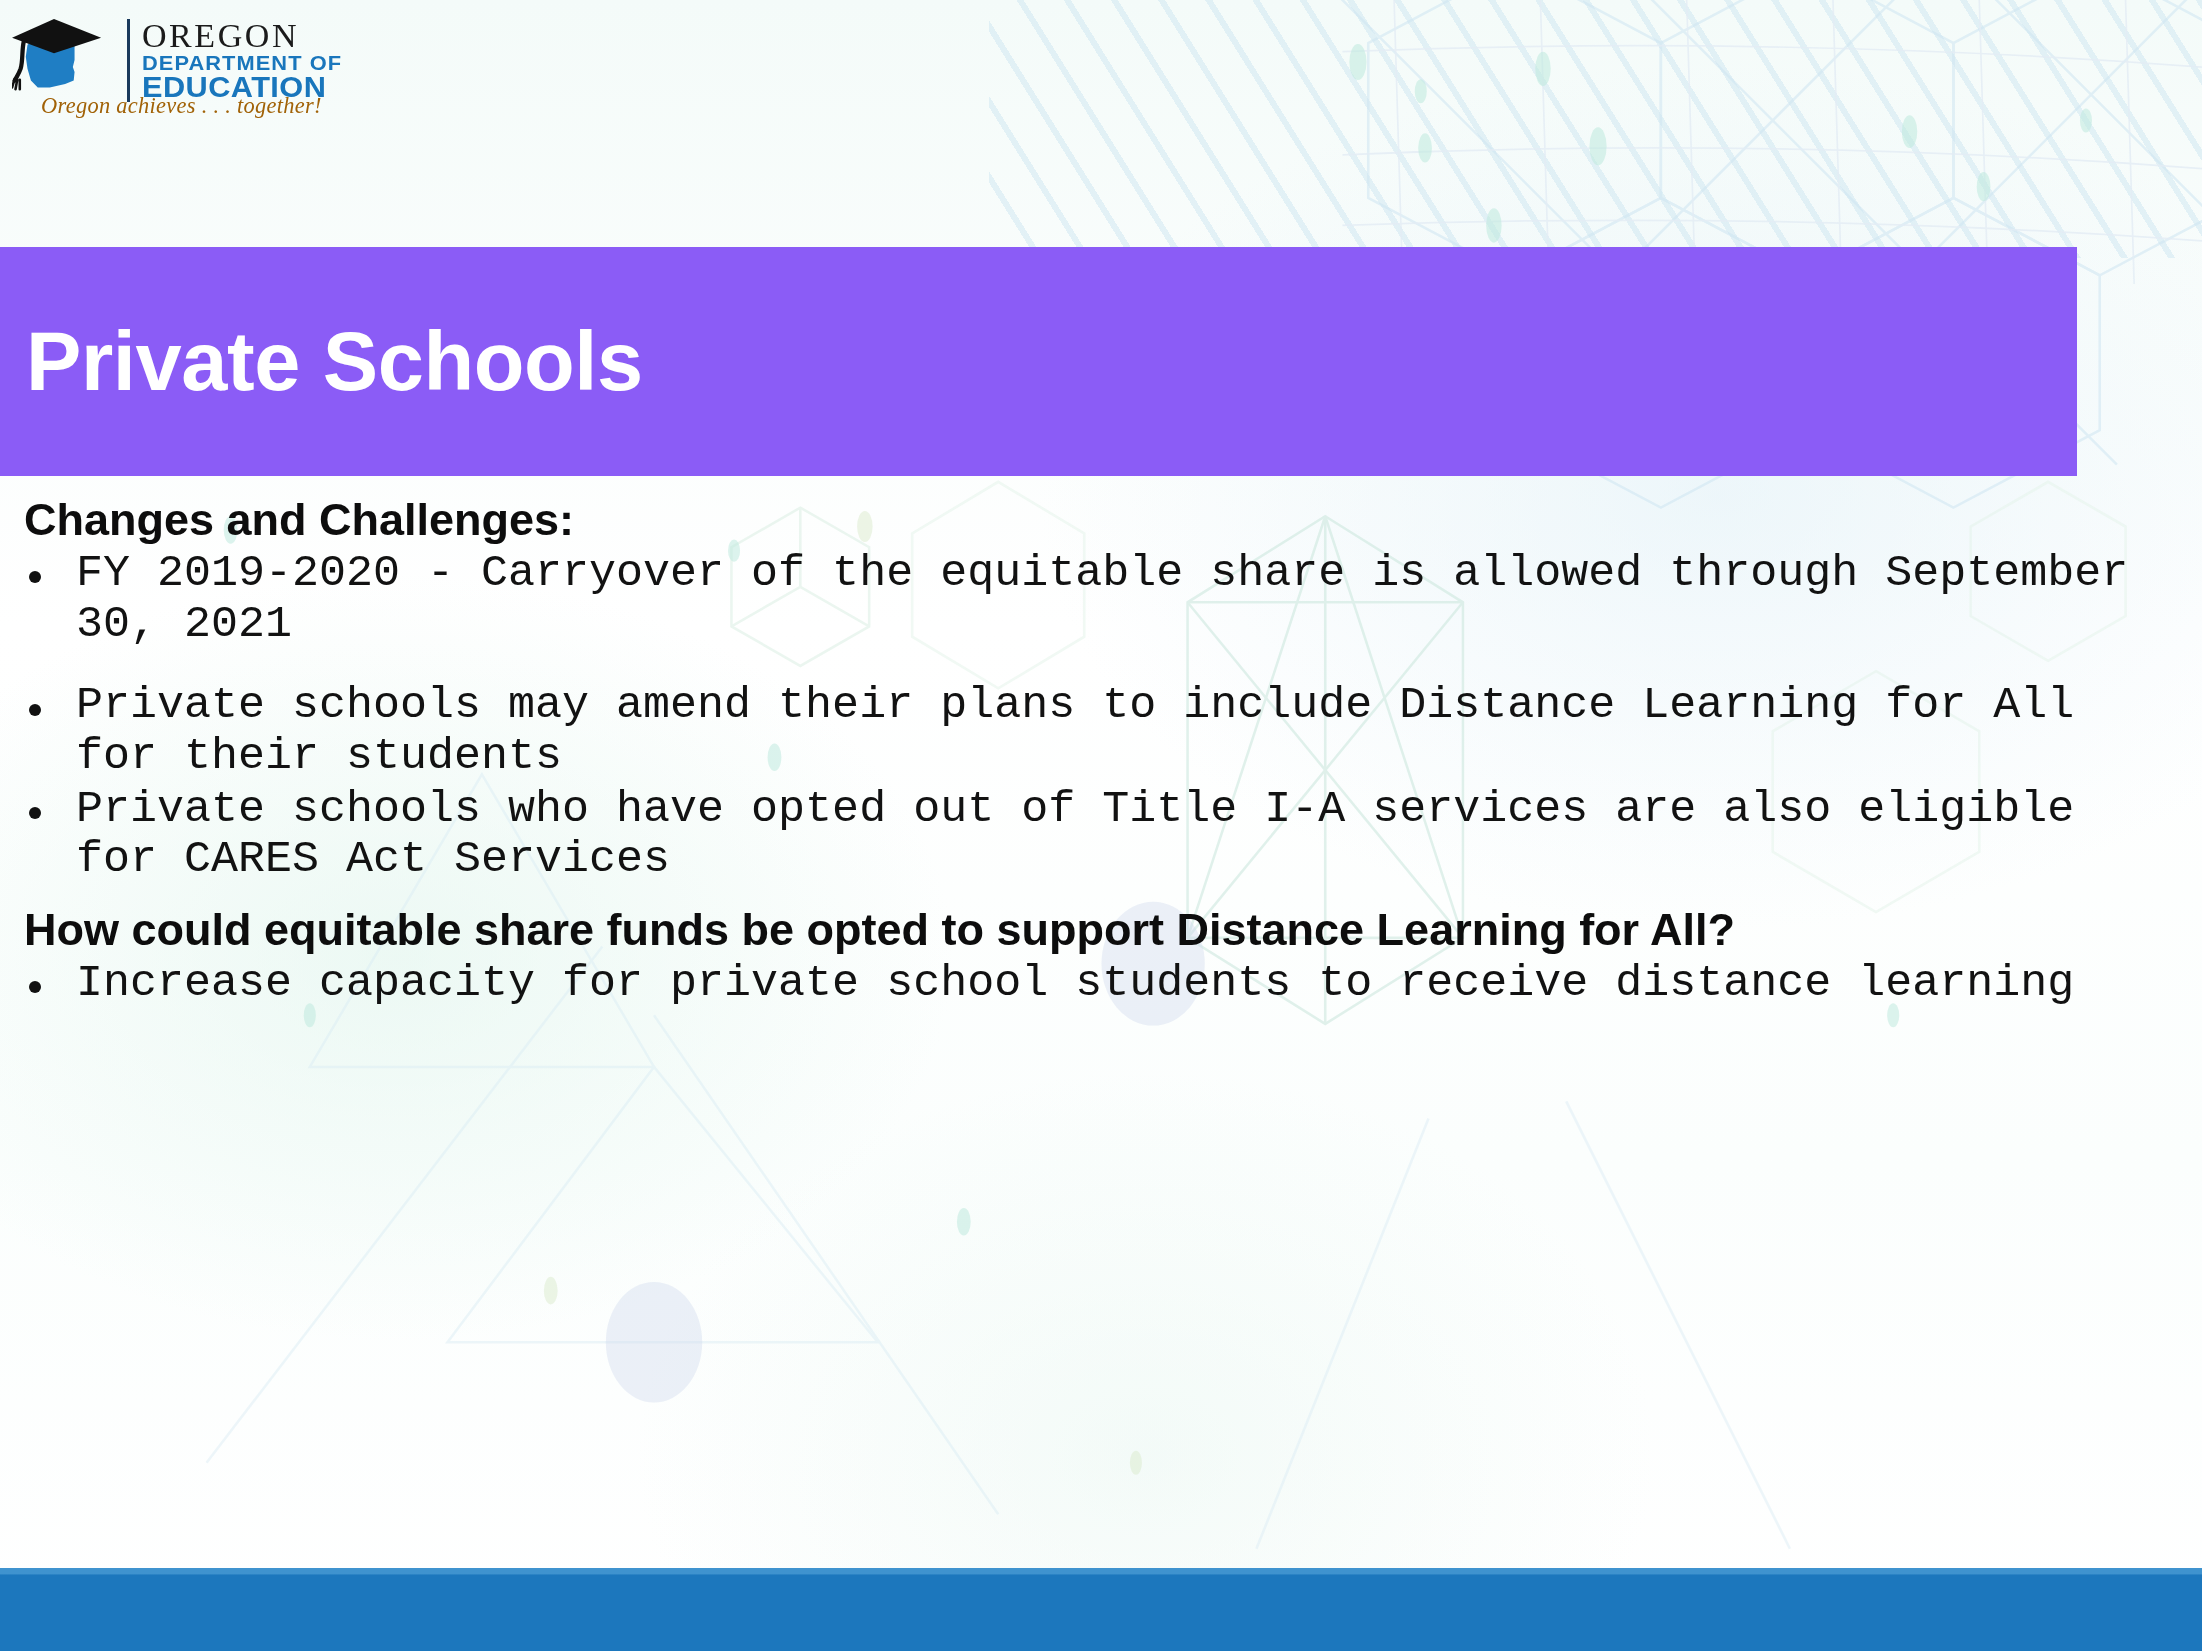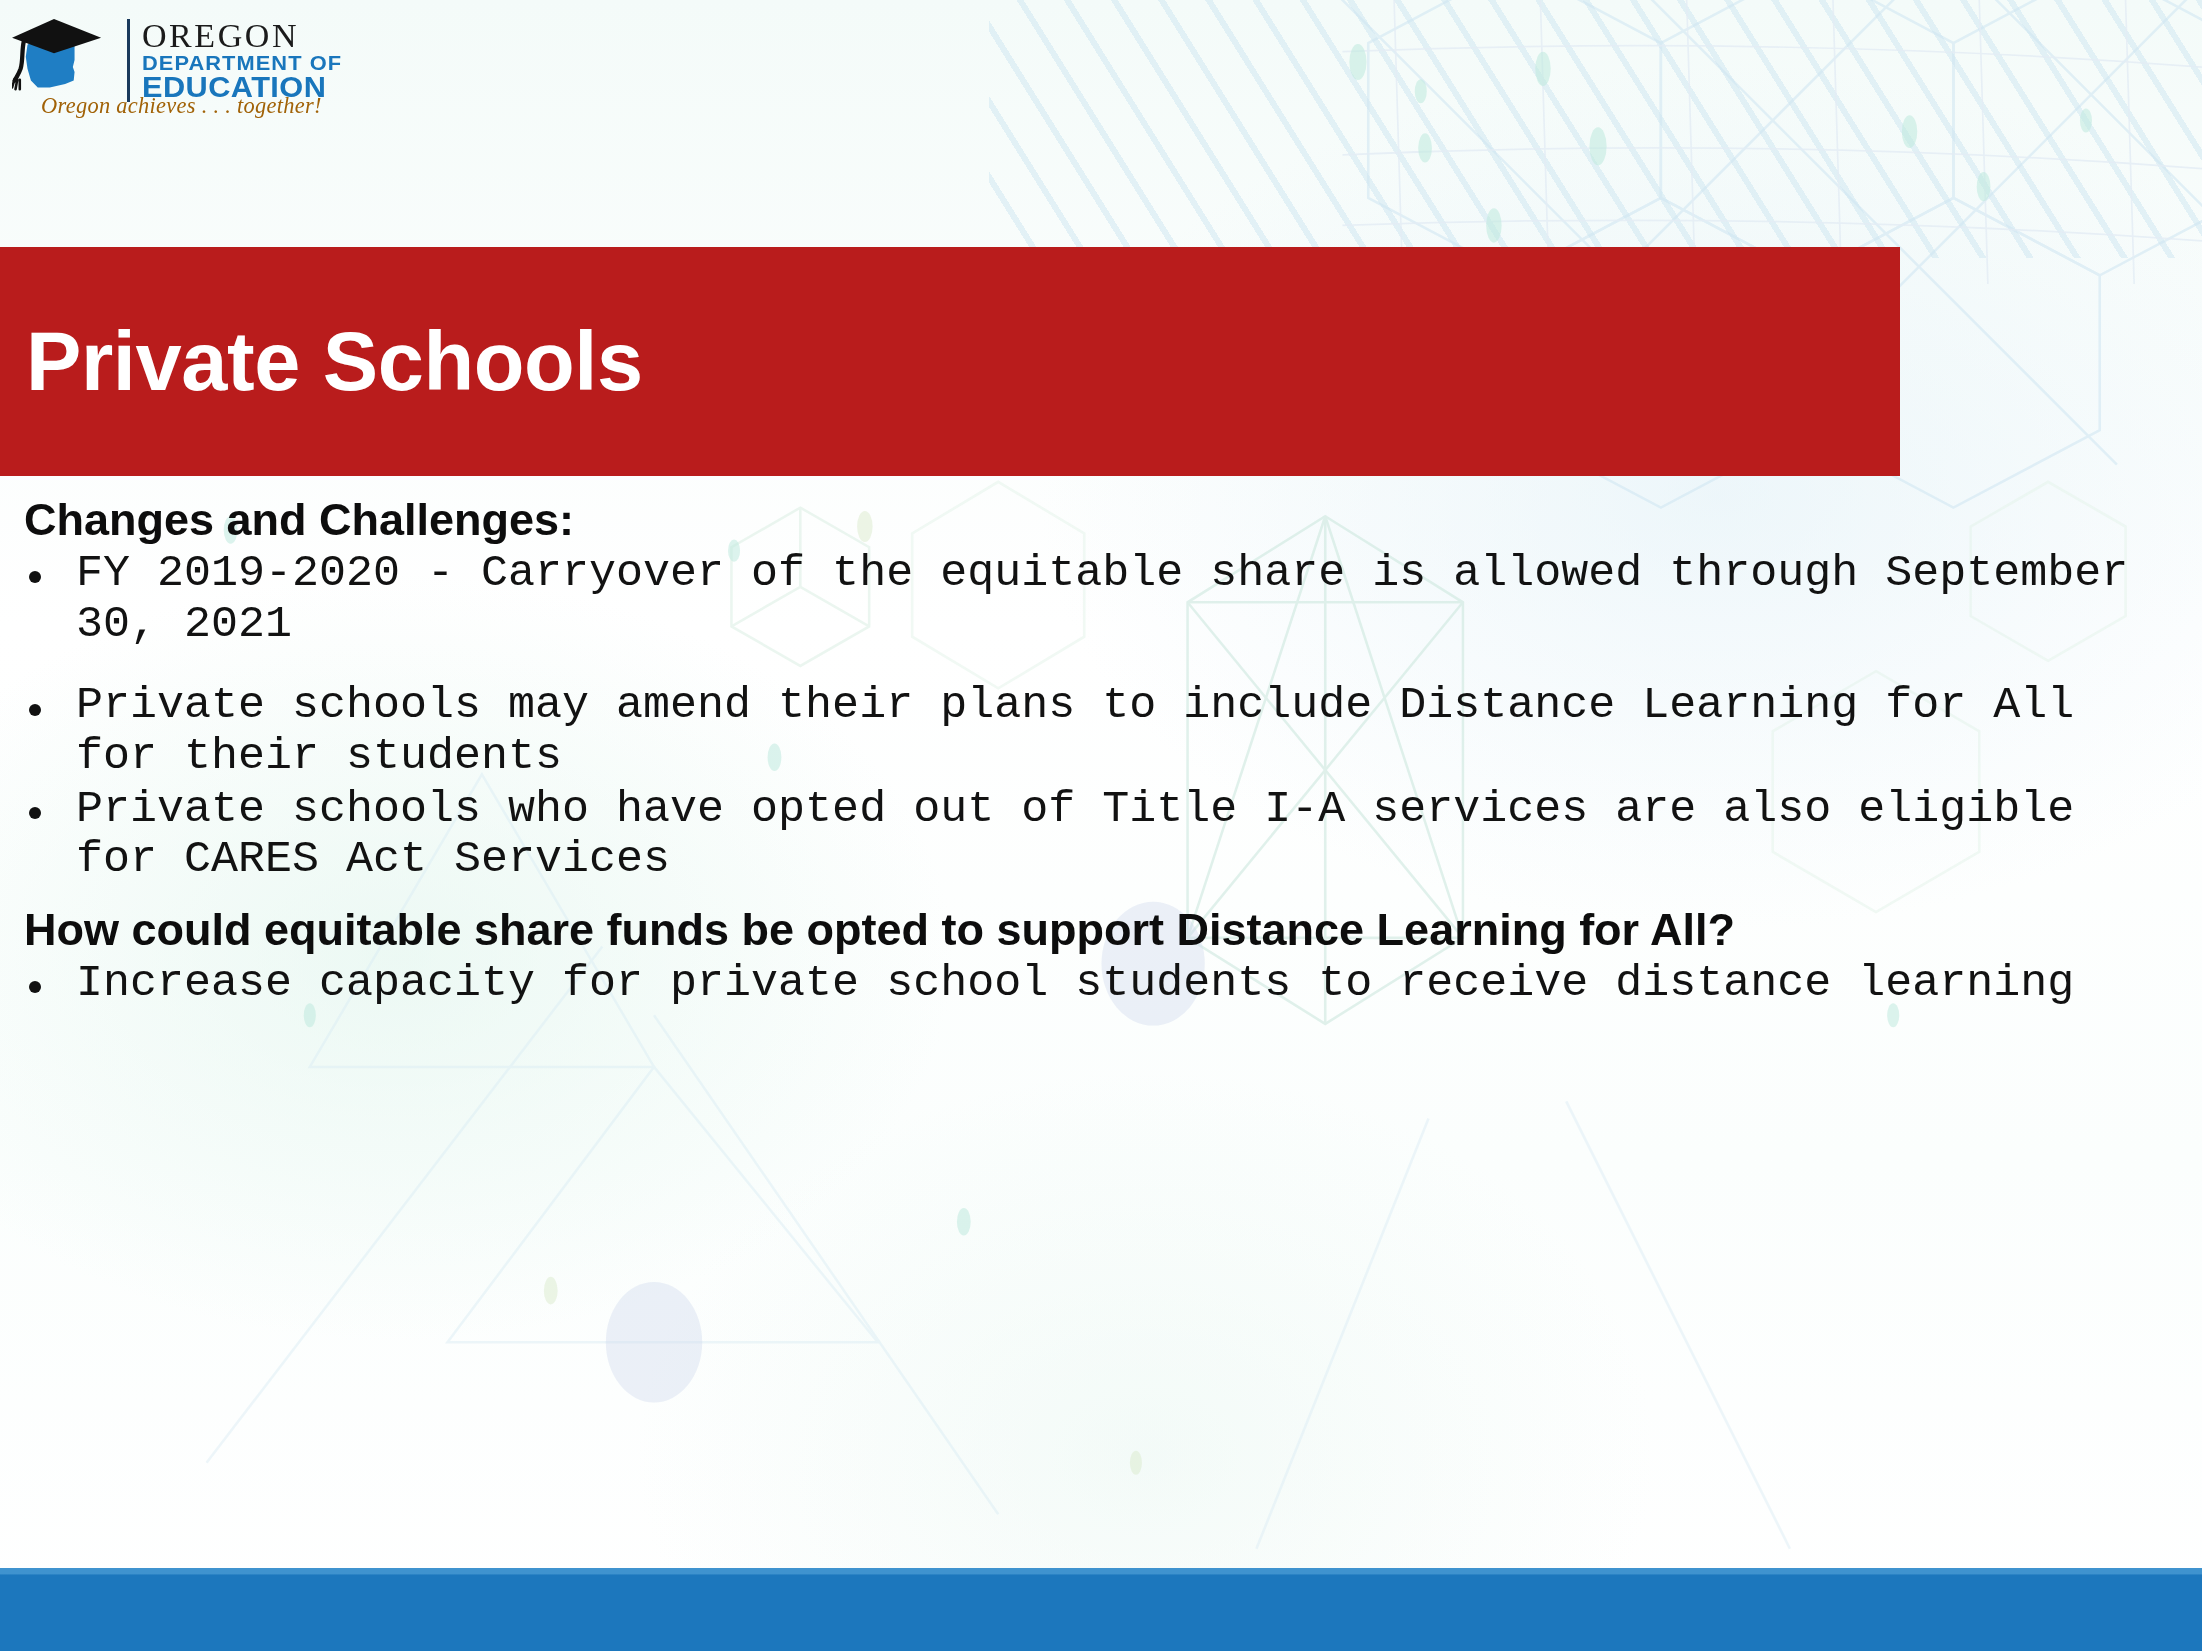--- a/index.html
+++ b/index.html
@@ -111,23 +111,23 @@
     letter-spacing: 0.3px;
     white-space: nowrap;
     z-index: 3;
   }
 
   
   .title-band {
     position: absolute;
     left: 0;
     top: 247px;
-    width: 1900px;
+    width: 2077px;
     height: 229px;
-    background: #b91c1c;
+    background: #8b5cf6;
     z-index: 2;
     display: flex;
     align-items: center;
   }
   .title-text {
     margin-left: 26px;
     color: #ffffff;
     font-family: "Liberation Sans", sans-serif;
     font-weight: bold;
     font-size: 83px;

